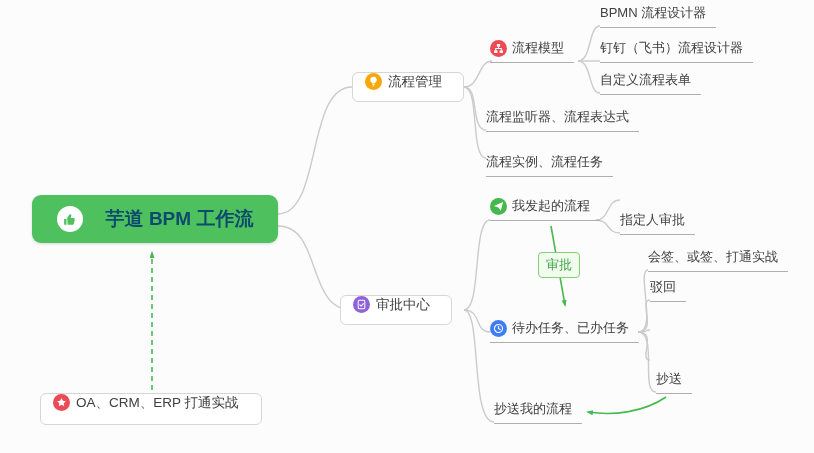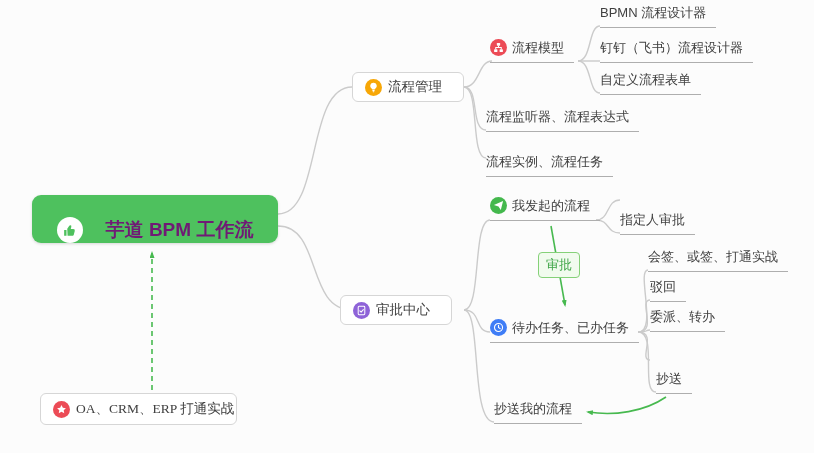--- a/index.html
+++ b/index.html
@@ -8,34 +8,34 @@
     background:#fcfcfc;color:var(--text-dark,#404040);
     font-family:"Liberation Sans","DejaVu Sans",sans-serif;
   }
   svg.wires{position:absolute;left:0;top:0;z-index:0;}
   .connector{stroke:var(--connector-gray,#cbcbcb);stroke-width:1.4;fill:none;}
   .garrow{stroke:var(--arrow-green,#47b94f);stroke-width:1.6;fill:none;}
   .garrow.dashed{stroke-dasharray:5 4;}
   .arrowhead{fill:var(--arrow-green,#47b94f);}
 
   .root-node{
-    position:absolute;z-index:2;display:flex;align-items:flex-end;justify-content:center;gap:23px;
-    background:var(--root-green,#4ec15e);color:#701a75;border-radius:9px;
+    position:absolute;z-index:2;display:flex;align-items:center;justify-content:center;gap:23px;
+    background:var(--root-green,#4ec15e);color:#0c4a6e;border-radius:9px;
     font-size:19px;font-weight:bold;box-shadow:0 1px 3px rgba(0,0,0,.15);
   }
   .root-icon{width:26px;height:26px;border-radius:50%;background:#fff;display:flex;align-items:center;justify-content:center;flex:0 0 auto;}
   .root-icon svg{fill:var(--root-green,#4ec15e);}
 
   .box-node{
-    position:absolute;z-index:2;display:flex;align-items:center;gap:6px;
+    position:absolute;z-index:2;display:flex;gap:6px;
     background:#fff;border:1px solid var(--box-border,#d6d6d6);border-radius:6px;
-    padding:0 12px;font-size:13.5px;box-sizing:border-box;font-family:Liberation Serif, serif;
+    padding:0 12px;font-size:13.5px;box-sizing:border-box;
   }
   .leaf{
-    position:absolute;z-index:2;display:flex;align-items:flex-start;gap:5px;
+    position:absolute;z-index:2;display:flex;align-items:flex-end;gap:5px;
     padding:0 10px 5px 0;font-size:13px;
     border-bottom:1px solid var(--underline-gray,#aeaeae);
   }
   .icon-circle{
     width:17px;height:17px;border-radius:50%;display:flex;align-items:center;justify-content:center;flex:0 0 auto;
   }
   .ic-lightbulb{background:var(--lightbulb-orange,#f7a707);}
   .ic-model{background:var(--model-red,#ec4b56);}
   .ic-send{background:var(--send-green,#44b84d);}
   .ic-task{background:var(--task-blue,#3f7df6);}
@@ -109,21 +109,21 @@
   <div class="box-node" style="left:340px;top:295px;width:112px;height:30px">
     <span class="icon-circle ic-approval">
       <svg width="11" height="11" viewBox="0 0 12 12">
           <rect x="2.4" y="1.4" width="7.2" height="9.2" rx="1" fill="none" stroke="#fff" stroke-width="1.1"></rect>
           <path d="M4.2 6.4l1.4 1.4 2.4-2.8" stroke="#fff" fill="none" stroke-width="1.1" stroke-linecap="round" stroke-linejoin="round"></path>
         </svg>
     </span>
     <span class="lbl">审批中心</span>
   </div>
 
-  <div class="box-node" style="left:40px;top:393px;width:197px;height:32px">
+  <div class="box-node" style="left:40px;top:393px;width:222px;height:32px">
     <span class="icon-circle ic-star">
       <svg width="11" height="11" viewBox="0 0 12 12" fill="#fff">
           <path d="M6 1.2l1.5 3 3.3.4-2.4 2.2.6 3.2L6 8.5 3 10l.6-3.2L1.2 4.6l3.3-.4z"></path>
         </svg>
     </span>
     <span class="lbl">OA、CRM、ERP 打通实战</span>
   </div>
 
   <div class="leaf" style="left:490px;top:39px">
     <span class="icon-circle ic-model">
@@ -176,23 +176,20 @@
     </span>
     <span class="lbl">待办任务、已办任务</span>
   </div>
 
   <div class="leaf" style="left:648px;top:248px">
     <span class="lbl">会签、或签、打通实战</span>
   </div>
   <div class="leaf" style="left:650px;top:278px">
     <span class="lbl">驳回</span>
   </div>
-  <div class="leaf" style="left:650px;top:308px">
-    <span class="lbl">委派、转办</span>
-  </div>
   <div class="leaf" style="left:656px;top:370px">
     <span class="lbl">抄送</span>
   </div>
 
   <div class="leaf" style="left:494px;top:400px">
     <span class="lbl">抄送我的流程</span>
   </div>
 
   <div class="tag" style="left:538px;top:252px">
     <span class="lbl">审批</span>

